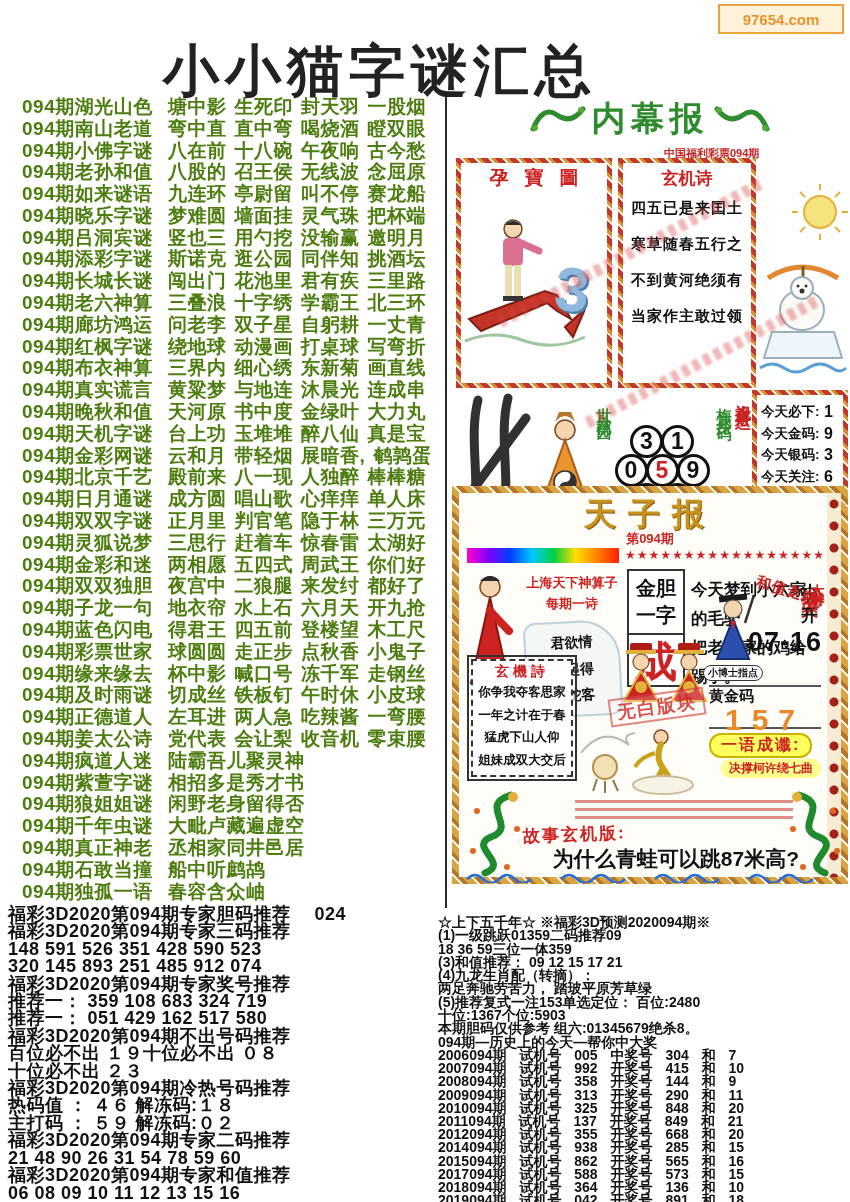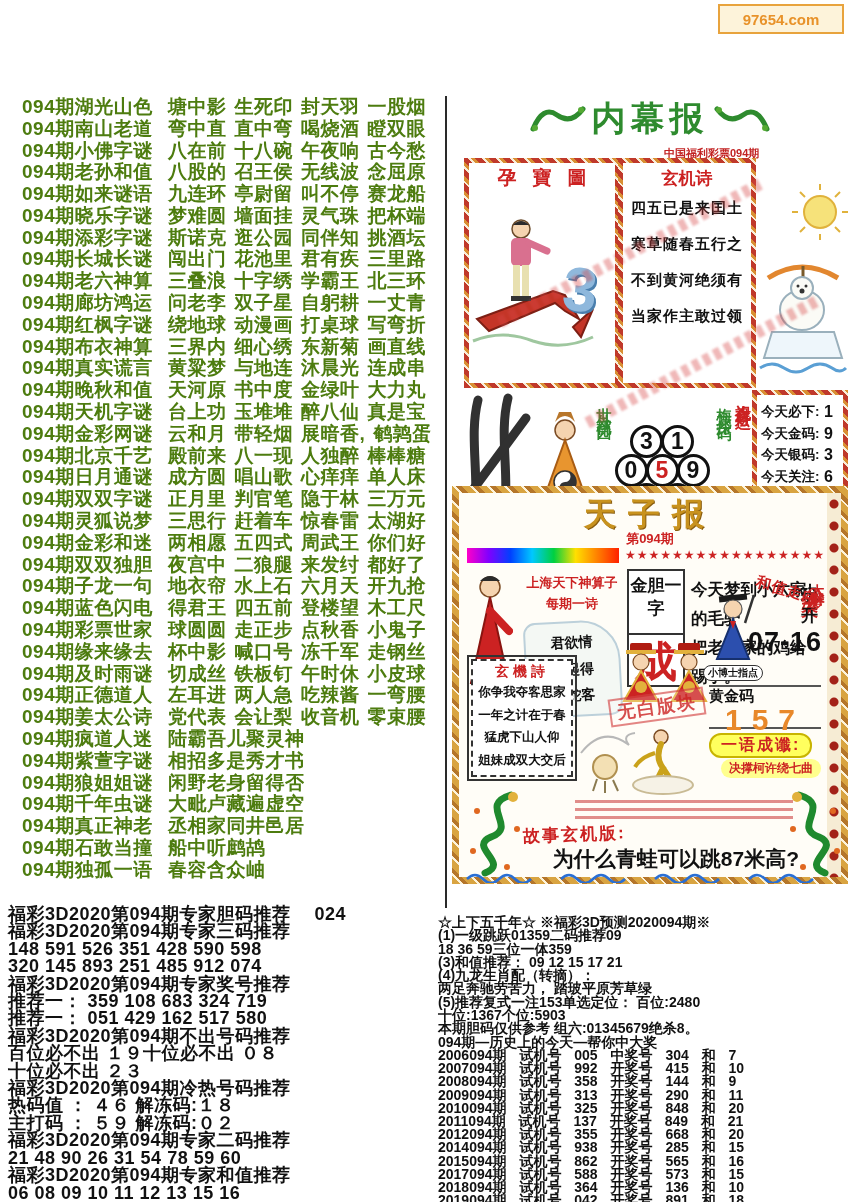--- a/index.html
+++ b/index.html
@@ -27,21 +27,21 @@
   .br{position:absolute;left:438px;top:909px;width:410px;margin-top:7px;}
   .br-line{font-weight:bold;font-size:14px;line-height:13.3px;white-space:nowrap;}
   .br-hist{font-weight:bold;font-size:14px;line-height:13.2px;white-space:nowrap;word-spacing:9px;}
   
   .panel{position:absolute;left:452px;top:96px;width:396px;height:788px;}
   .np-header{position:absolute;top:0;left:0;width:100%;text-align:center;}
   .np-title{font-size:34px;font-weight:bold;color:#2e8b2e;letter-spacing:5px;vertical-align:middle;}
   .dragon{vertical-align:middle;}
   .np-issue{position:absolute;top:50px;left:212px;color:#c22222;font-size:11px;font-weight:bold;}
   .ornred{border:5px solid;border-image:repeating-linear-gradient(45deg,#c0392b 0 5px,#f8edd8 5px 7px,#d98f33 7px 10px) 5;background:#fff;}
-  .box-yunbao{position:absolute;left:12px;top:62px;width:156px;height:230px;text-align:center;}
+  .box-yunbao{position:absolute;left:4px;top:62px;width:156px;height:230px;text-align:center;}
   .yb-title{color:#cc2222;font-weight:bold;font-size:19px;letter-spacing:16px;margin-top:2px;text-indent:16px;}
   .big3{position:absolute;right:18px;bottom:58px;font-size:62px;font-weight:bold;color:#8fb8dc;
         text-shadow:2px 2px 0 #4a7fae;transform:rotate(6deg);}
   .box-xuanji{position:absolute;left:166px;top:62px;width:138px;height:230px;text-align:center;}
   .xj-title{color:#cc2222;font-weight:bold;font-size:17px;margin-top:4px;}
   .xj-line{font-weight:bold;font-size:15px;line-height:2.4;letter-spacing:1px;}
   .box-bear{position:absolute;left:306px;top:86px;width:90px;height:206px;}
   
   .box-glyph{position:absolute;left:0;top:296px;width:82px;height:154px;}
   .deity{position:absolute;left:84px;top:300px;width:58px;height:150px;}
@@ -75,21 +75,21 @@
   .stars{position:absolute;top:55px;left:166px;width:200px;height:16px;overflow:hidden;color:#cc2222;
          font-size:12px;letter-spacing:1px;white-space:nowrap;}
   .side-strip{position:absolute;right:20px;top:76px;writing-mode:vertical-rl;text-orientation:upright;
               font-weight:bold;font-size:17px;letter-spacing:5px;}
   .shh{position:absolute;left:58px;top:80px;width:110px;color:#cc2222;font-weight:bold;font-size:13px;
        text-align:center;line-height:1.6;}
   .scroll{position:absolute;left:66px;top:128px;width:96px;height:96px;background:#f4f8f4;
           border:2px solid #bcd0da;border-radius:12px 40px 12px 40px;padding:6px 8px;transform:rotate(-3deg);}
   .scroll-line{font-weight:bold;font-size:14px;line-height:1.9;text-align:center;}
   .jindan{position:absolute;left:168px;top:76px;width:58px;height:118px;border:2px solid #333;text-align:center;background:#fff;}
-  .jd-label{font-weight:bold;font-size:17px;line-height:1.35;padding-top:4px;border-bottom:2px solid #333;padding-bottom:12px;}
+  .jd-label{font-weight:bold;font-size:20px;line-height:1.35;padding-top:4px;border-bottom:2px solid #333;padding-bottom:4px;}
   .jd-char{color:#cc2222;font-size:42px;font-weight:bold;line-height:1.3;}
   .dream{position:absolute;left:232px;top:82px;width:116px;font-weight:bold;font-size:16.5px;line-height:1.75;}
   .taigong{position:absolute;left:350px;top:80px;writing-mode:vertical-rl;text-orientation:upright;
            color:#cc2222;font-weight:bold;font-size:14px;letter-spacing:4px;}
   .caishen-wrap{position:absolute;left:158px;top:148px;width:96px;height:66px;display:flex;gap:6px;justify-content:center;}
   .stamp{position:absolute;left:150px;top:200px;color:rgba(204,34,34,.8);border:2px solid rgba(204,34,34,.55);
          font-weight:bold;font-size:18px;padding:0 6px;transform:rotate(-8deg);letter-spacing:2px;background:rgba(255,255,255,.2);}
   .hezhi{position:absolute;left:296px;top:88px;color:#cc2222;font-weight:bold;font-size:15px;transform:rotate(16deg);letter-spacing:1px;}
   .scholar{position:absolute;left:252px;top:96px;width:44px;height:74px;}
   .scholar-note{position:absolute;left:244px;top:172px;border:1.5px solid #333;border-radius:10px;
@@ -116,20 +116,21 @@
   .bd-l{left:8px;} .bd-r{left:326px;transform:scaleX(-1);}
   .waves{position:absolute;left:6px;top:376px;width:376px;height:14px;}
 </style>
 </head>
 <body>
 
 <div id="page">
 
   <div class="wm">97654.com</div>
 
+  <div class="title">小小猫字谜汇总</div>
 
   <div class="puzzle-list">
       <div class="puzzle-row">
         <span class="pt">094期湖光山色</span>
         <span class="pc">塘中影</span>
         <span class="pc">生死印</span>
         <span class="pc">封天羽</span>
         <span class="pc">一股烟</span>
       </div>
       <div class="puzzle-row">
@@ -159,20 +160,27 @@
         <span class="pc">亭尉留</span>
         <span class="pc">叫不停</span>
         <span class="pc">赛龙船</span>
       </div>
       <div class="puzzle-row">
         <span class="pt">094期晓乐字谜</span>
         <span class="pc">梦难圆</span>
         <span class="pc">墙面挂</span>
         <span class="pc">灵气珠</span>
         <span class="pc">把杯端</span>
+      </div>
+      <div class="puzzle-row">
+        <span class="pt">094期吕洞宾谜</span>
+        <span class="pc">竖也三</span>
+        <span class="pc">用勺挖</span>
+        <span class="pc">没输赢</span>
+        <span class="pc">邀明月</span>
       </div>
       <div class="puzzle-row">
         <span class="pt">094期添彩字谜</span>
         <span class="pc">斯诺克</span>
         <span class="pc">逛公园</span>
         <span class="pc">同伴知</span>
         <span class="pc">挑酒坛</span>
       </div>
       <div class="puzzle-row">
         <span class="pt">094期长城长谜</span>
@@ -615,21 +623,21 @@
 
       <svg class="waves" viewBox="0 0 376 14">
         <path d="M2 10 q8 -8 16 0 q8 8 16 0 q8 -8 16 0 q8 8 16 0 M96 10 q8 -8 16 0 q8 8 16 0 q8 -8 16 0 q8 8 16 0 M190 10 q8 -8 16 0 q8 8 16 0 q8 -8 16 0 q8 8 16 0 M284 10 q8 -8 16 0 q8 8 16 0 q8 -8 16 0 q8 8 16 0" stroke="#2a6fd4" stroke-width="2.5" fill="none"></path>
       </svg>
     </div>
   </div>
 
   <div class="bl">
       <div class="bl-line">福彩3D2020第094期专家胆码推荐　 024</div>
       <div class="bl-line">福彩3D2020第094期专家三码推荐</div>
-      <div class="bl-line">148  591  526  351  428  590  598</div>
+      <div class="bl-line">148  591  526  351  428  590  523</div>
       <div class="bl-line">320  145  893  251  485  912  074</div>
       <div class="bl-line">福彩3D2020第094期专家奖号推荐</div>
       <div class="bl-line">推荐一： 359  108  683  324  719</div>
       <div class="bl-line">推荐一： 051  429  162  517  580</div>
       <div class="bl-line">福彩3D2020第094期不出号码推荐</div>
       <div class="bl-line">百位必不出 １９十位必不出 ０８</div>
       <div class="bl-line">十位必不出 ２３</div>
       <div class="bl-line">福彩3D2020第094期冷热号码推荐</div>
       <div class="bl-line">热码值 ： ４６ 解冻码:１８</div>
       <div class="bl-line">主打码 ： ５９ 解冻码:０２</div>

